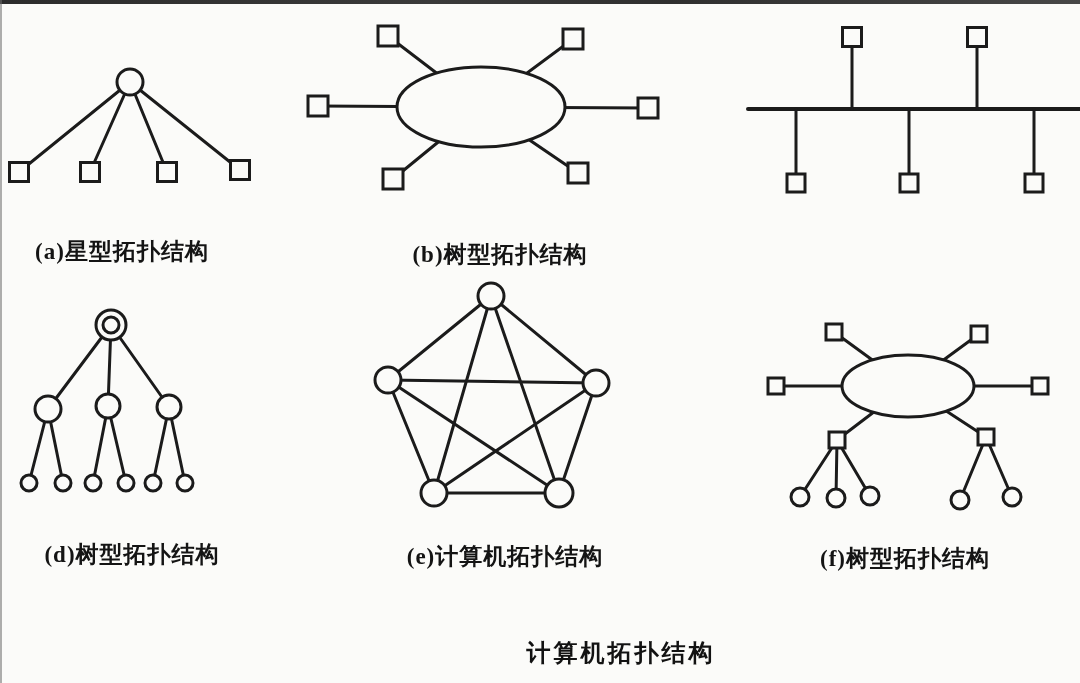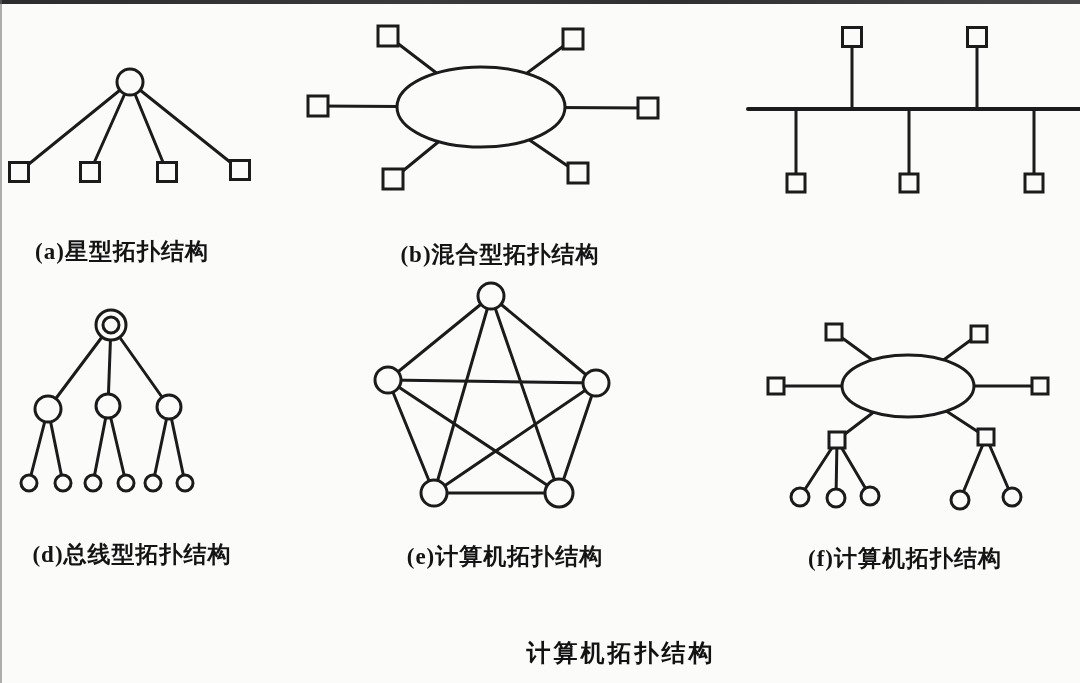--- a/index.html
+++ b/index.html
@@ -135,19 +135,19 @@
         <rect fill="#fbfbf9" stroke="#1b1b1b" stroke-width="3" x="978" y="429" width="16" height="16"></rect>
         <circle fill="#fbfbf9" stroke="#1b1b1b" stroke-width="3" cx="800" cy="497" r="9"></circle>
         <circle fill="#fbfbf9" stroke="#1b1b1b" stroke-width="3" cx="836" cy="498" r="9"></circle>
         <circle fill="#fbfbf9" stroke="#1b1b1b" stroke-width="3" cx="870" cy="496" r="9"></circle>
         <circle fill="#fbfbf9" stroke="#1b1b1b" stroke-width="3" cx="960" cy="500" r="9"></circle>
         <circle fill="#fbfbf9" stroke="#1b1b1b" stroke-width="3" cx="1012" cy="497" r="9"></circle>
       </g>
     </svg>
 
   <div class="panel-label" style="left:122px;top:236px">(a)星型拓扑结构</div>
-  <div class="panel-label" style="left:500px;top:239px">(b)混合型拓扑结构</div>
-  <div class="panel-label" style="left:132px;top:539px">(d)总线型拓扑结构</div>
+  <div class="panel-label" style="left:500px;top:239px">(b)树型拓扑结构</div>
+  <div class="panel-label" style="left:132px;top:539px">(d)树型拓扑结构</div>
   <div class="panel-label" style="left:505px;top:541px">(e)计算机拓扑结构</div>
-  <div class="panel-label" style="left:905px;top:543px">(f)计算机拓扑结构</div>
+  <div class="panel-label" style="left:905px;top:543px">(f)树型拓扑结构</div>
 
   <div class="figure-title" style="left:621px;top:637px">计算机拓扑结构</div>
 </div>
 
 </body></html>

